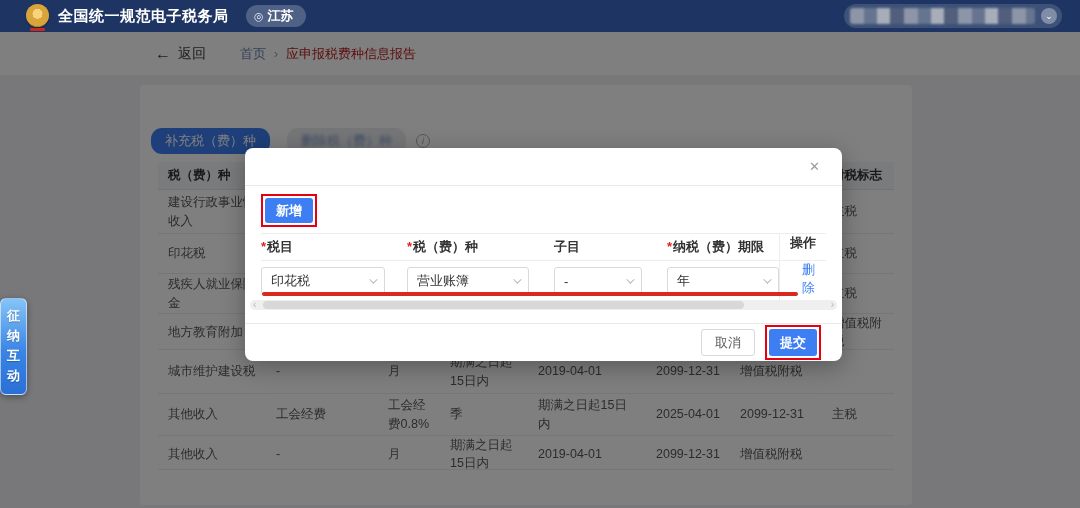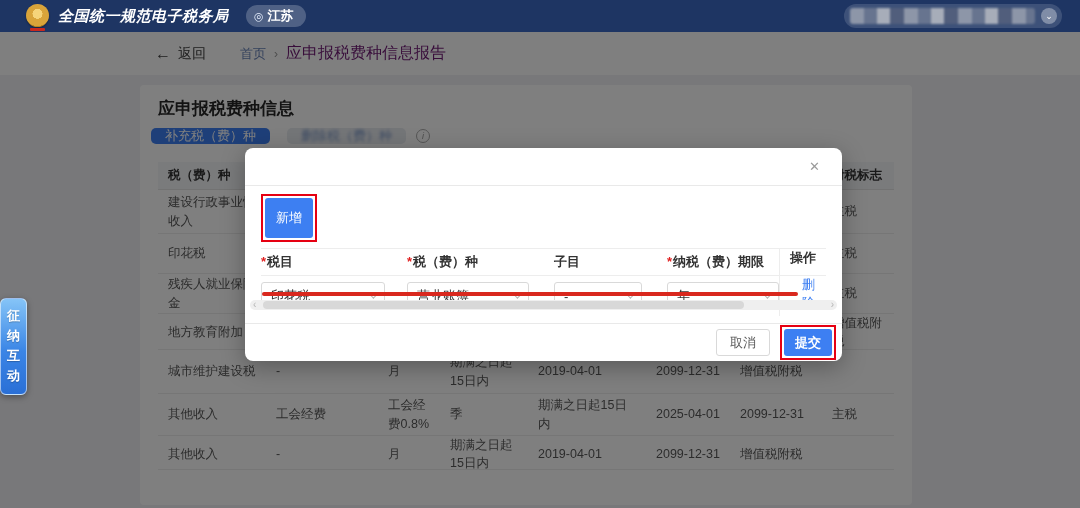--- a/index.html
+++ b/index.html
@@ -5,45 +5,45 @@
   * { margin:0; padding:0; box-sizing:border-box; }
   body { font-family:"Liberation Sans","DejaVu Sans",sans-serif; background:#888; }
   #app { position:relative; width:1080px; height:508px; overflow:hidden; background:#f0f1f4; }
 
   
   .topbar { position:absolute; top:0; left:0; width:1080px; height:32px; background:#1e3563; z-index:50; display:flex; align-items:center; }
   .emblem { position:absolute; left:26px; top:4px; width:23px; height:23px; border-radius:50%;
             background:radial-gradient(circle at 50% 42%, #f6d47a 0 28%, #d9a43a 29% 70%, #b9831f 71%);
             box-shadow:0 1px 2px rgba(0,0,0,.4); }
   .emblem::after { content:""; position:absolute; left:4px; bottom:-4px; width:15px; height:3px; background:#c8281e; border-radius:1px; }
-  .app-title { position:absolute; left:58px; top:0; line-height:32px; color:#fff; font-size:15px; font-weight:600; letter-spacing:.5px;font-style:italic; }
+  .app-title { position:absolute; left:58px; top:0; line-height:32px; color:#fff; font-size:15px; font-weight:600; letter-spacing:.5px; }
   .region-pill { position:absolute; left:246px; top:5px; height:22px; padding:0 12px 0 8px; border-radius:11px;
                  background:rgba(255,255,255,.22); display:flex; align-items:center; gap:4px; color:#fff; font-size:13px; font-weight:600; }
   .pin { font-size:11px; color:#e9f1ff; }
   .account { position:absolute; right:18px; top:4px; width:218px; height:24px; border-radius:12px; background:rgba(255,255,255,.14);
              overflow:hidden; display:flex; align-items:center; }
   .mosaic { flex:1; height:16px; margin:0 6px;
             background:repeating-linear-gradient(90deg,#8d96a8 0 14px,#67748f 14px 27px,#a7adb9 27px 40px,#515e7c 40px 54px);
             filter:blur(1.2px); border-radius:3px; }
   .acct-chev { width:16px; height:16px; margin-right:5px; border-radius:50%; background:rgba(255,255,255,.35);
                color:#ffffff; font-size:9px; line-height:16px; text-align:center; flex:none; }
 
   
   .crumbbar { position:absolute; top:32px; left:0; width:1080px; height:43px; background:#ffffff; display:flex; align-items:center; }
   .back-btn { margin-left:155px; display:flex; align-items:center; gap:7px; color:#404040; font-size:14px; cursor:pointer; }
   .back-arrow { font-size:16px; }
   .crumb-home { margin-left:34px; color:#6a84b8; font-size:13px; cursor:pointer; }
   .crumb-sep { margin:0 8px; color:#9a9a9a; font-size:12px; }
-  .crumb-cur { color:#701a75; font-size:16px; }
+  .crumb-cur { color:#b91c1c; font-size:13px; }
 
   
   .card { position:absolute; left:140px; top:85px; width:772px; height:420px; background:#fff; border-radius:4px; }
   .card-title { position:absolute; left:18px; top:12px; font-size:17px; font-weight:700; color:#262626; }
   .tabs { position:absolute; left:11px; top:43px; display:flex; align-items:center; }
-  .tab { height:16px; padding:0 14px; border-radius:5px; font-size:13px; display:flex; align-items:center; cursor:pointer; }
+  .tab { height:26px; padding:0 14px; border-radius:11px; font-size:13px; display:flex; align-items:center; cursor:pointer; }
   .tab.active { background:#3d7ff2; color:#fff; }
   .tab.disabled { background:#e9ecf1; color:#7e9ac9; margin-left:17px; }
   .tab.disabled span { filter:blur(1.6px); }
   .info { width:14px; height:14px; margin-left:10px; border-radius:50%; border:1px solid #ababab; color:#9a9a9a;
           font-size:9px; line-height:12px; text-align:center; font-style:italic; }
 
   
   .tbl { position:absolute; left:18px; top:77px; width:736px; font-size:12.5px; }
   .t-row { display:grid; grid-template-columns:108px 112px 62px 88px 118px 84px 92px 72px; align-items:center; border-bottom:1px solid #ececec; }
   .t-head { background:#f5f6f8; height:28px; font-weight:700; color:#333; border-bottom:1px solid #e4e4e4; }
@@ -66,42 +66,42 @@
   .modal { position:absolute; left:245px; top:148px; width:597px; height:213px; background:#fff; border-radius:8px; z-index:70;
            box-shadow:0 6px 24px rgba(0,0,0,.3); }
   .m-head { height:38px; border-bottom:1px solid #e9e9e9; display:flex; align-items:center; padding:0 18px; }
   .m-title { font-size:15px; font-weight:700; color:#262626; }
   .m-close { margin-left:auto; color:#9a9a9a; font-size:13px; cursor:pointer; padding:2px 4px; }
   .m-body { padding:0 16px; }
 
   .annot { border:2.5px solid #e60012; }
   .add-wrap { display:inline-block; padding:2px; margin-top:8px; }
   .btn-blue { background:#3d7ff2; color:#fff; border:none; border-radius:3px; font-size:13px; font-family:inherit; cursor:pointer; }
-  .add-btn { width:48px; height:40px; }
+  .add-btn { width:48px; height:25px;font-weight:bold; }
 
   .f-head, .f-row { display:grid; grid-template-columns:146px 147px 113px 112px 47px; align-items:center; }
   .f-head { height:28px; margin-top:6px; border-top:1px solid #ededed; border-bottom:1px solid #ededed; font-size:13px; font-weight:700; color:#333; }
   .req { color:#e02020; margin-right:1px; }
   .f-row { height:40px; }
   .op-cell { border-left:1px solid #ededed; height:100%; display:flex; padding-left:10px; }
   .sel { height:28px; border:1px solid #d9d9d9; border-radius:3px; background:#fff; display:flex; align-items:center;
          justify-content:space-between; padding:0 9px; font-size:13px; color:#333; cursor:pointer; }
   .sel .chev { border-color:#b5b5b5; }
   .w1{width:124px}.w2{width:122px}.w3{width:88px}.w4{width:112px}
   .del-link { color:#3d7ff2; font-size:13px; cursor:pointer;margin-left:12px; }
 
   .red-line { position:absolute; left:17px; top:144px; width:536px; height:4px; background:#d9281e; border-radius:2px; }
   .hscroll { position:absolute; left:5px; top:152px; width:587px; height:10px; border-radius:5px; background:#efefef;
              display:flex; align-items:center; }
   .hthumb { position:absolute; left:13px; top:1px; width:481px; height:8px; border-radius:4px; background:#d8d8d8; cursor:grab; }
   .sc-arrow { position:absolute; top:-1px; color:#b5b5b5; font-size:10px; line-height:11px; cursor:pointer; }
   .sc-l { left:3px; } .sc-r { right:3px; }
 
   .m-foot { position:absolute; left:0; bottom:0; width:100%; height:38px; border-top:1px solid #e9e9e9;
-            display:flex; align-items:center; justify-content:flex-end; padding-right:6px; gap:10px; }
+            display:flex; align-items:center; justify-content:flex-end; padding-right:21px; gap:10px; }
   .cancel-btn { width:54px; height:27px; background:#fff; border:1px solid #d9d9d9; border-radius:3px; color:#595959;
                 font-size:13px; font-family:inherit; cursor:pointer; }
   .submit-wrap { padding:2px; display:inline-block; }
   .submit-btn { width:48px; height:27px;font-weight:bold; }
 </style>
 </head>
 <body>
 
 <div id="app">
 
@@ -122,21 +122,20 @@
     <div class="back-btn">
       <span class="back-arrow">←</span>
       <span>返回</span>
     </div>
     <span class="crumb-home">首页</span>
     <span class="crumb-sep">›</span>
     <span class="crumb-cur">应申报税费种信息报告</span>
   </div>
 
   <div class="card">
-    <div class="card-title">应申报税费种信息</div>
     <div class="tabs">
       <div class="tab active">
         <span>补充税（费）种</span>
       </div>
       <div class="tab disabled">
         <span>删除税（费）种</span>
       </div>
       <div class="info">i</div>
     </div>
 

